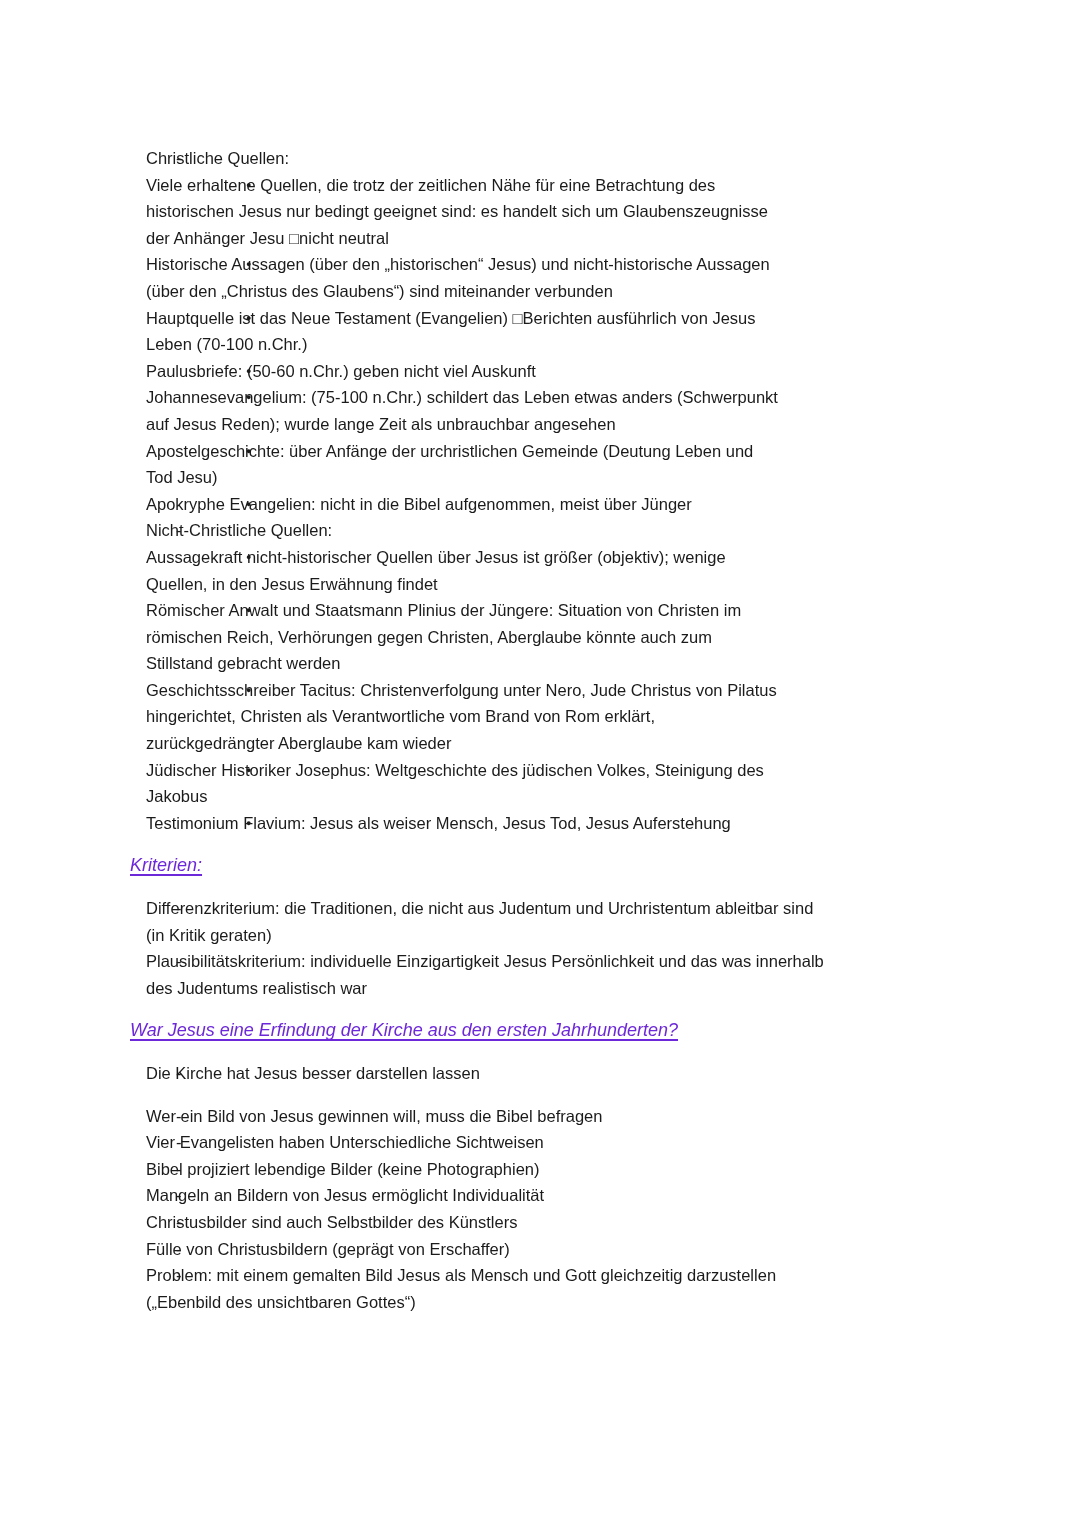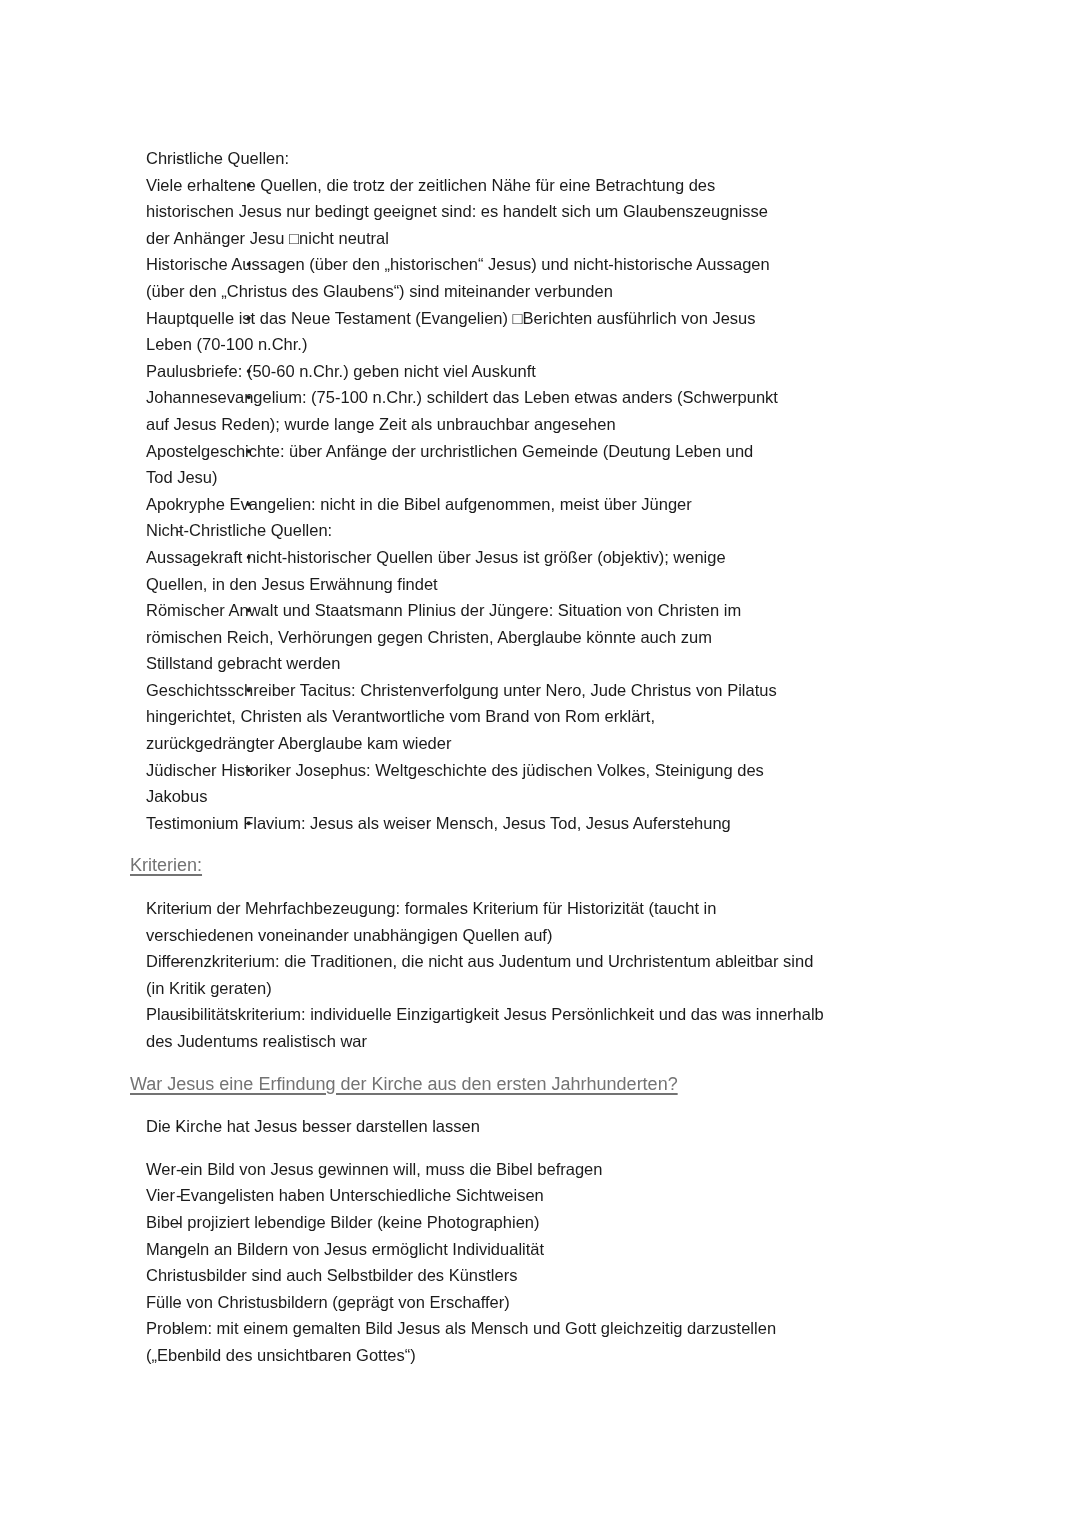--- a/index.html
+++ b/index.html
@@ -51,21 +51,22 @@
   li.lvl1::before { left: 30px; font-size: 16.5px; }
   li.lvl2::before { left: 100px; font-size: 9px; }
   h2.heading {
     margin: 13px 0 11px 0;
     font-size: 18px;
     font-weight: 400;
     line-height: 26.6px;
     text-decoration: underline;
     text-decoration-thickness: 1.5px;
     text-underline-offset: 3px;
-    color: #737373;
+    color: #6d28d9;
+    font-style: italic;
   }
 </style>
 </head>
 <body>
 
 <div class="page">
   <div class="content">
 
     <ul class="doc-list">
       <li class="lvl1" data-marker="-">
@@ -121,24 +122,20 @@
         </li>
       <li class="lvl2" data-marker="●">
           <span class="txt">Testimonium Flavium: Jesus als weiser Mensch, Jesus Tod, Jesus Auferstehung</span>
         </li>
     </ul>
 
     <h2 class="heading">Kriterien:</h2>
 
     <ul class="doc-list">
       <li class="lvl1" data-marker="-">
-          <span class="txt">Kriterium der Mehrfachbezeugung: formales Kriterium für Historizität (taucht in
-verschiedenen voneinander unabhängigen Quellen auf)</span>
-        </li>
-      <li class="lvl1" data-marker="-">
           <span class="txt">Differenzkriterium: die Traditionen, die nicht aus Judentum und Urchristentum ableitbar sind
 (in Kritik geraten)</span>
         </li>
       <li class="lvl1" data-marker="-">
           <span class="txt">Plausibilitätskriterium: individuelle Einzigartigkeit Jesus Persönlichkeit und das was innerhalb
 des Judentums realistisch war</span>
         </li>
     </ul>
 
     <h2 class="heading">War Jesus eine Erfindung der Kirche aus den ersten Jahrhunderten?</h2>

